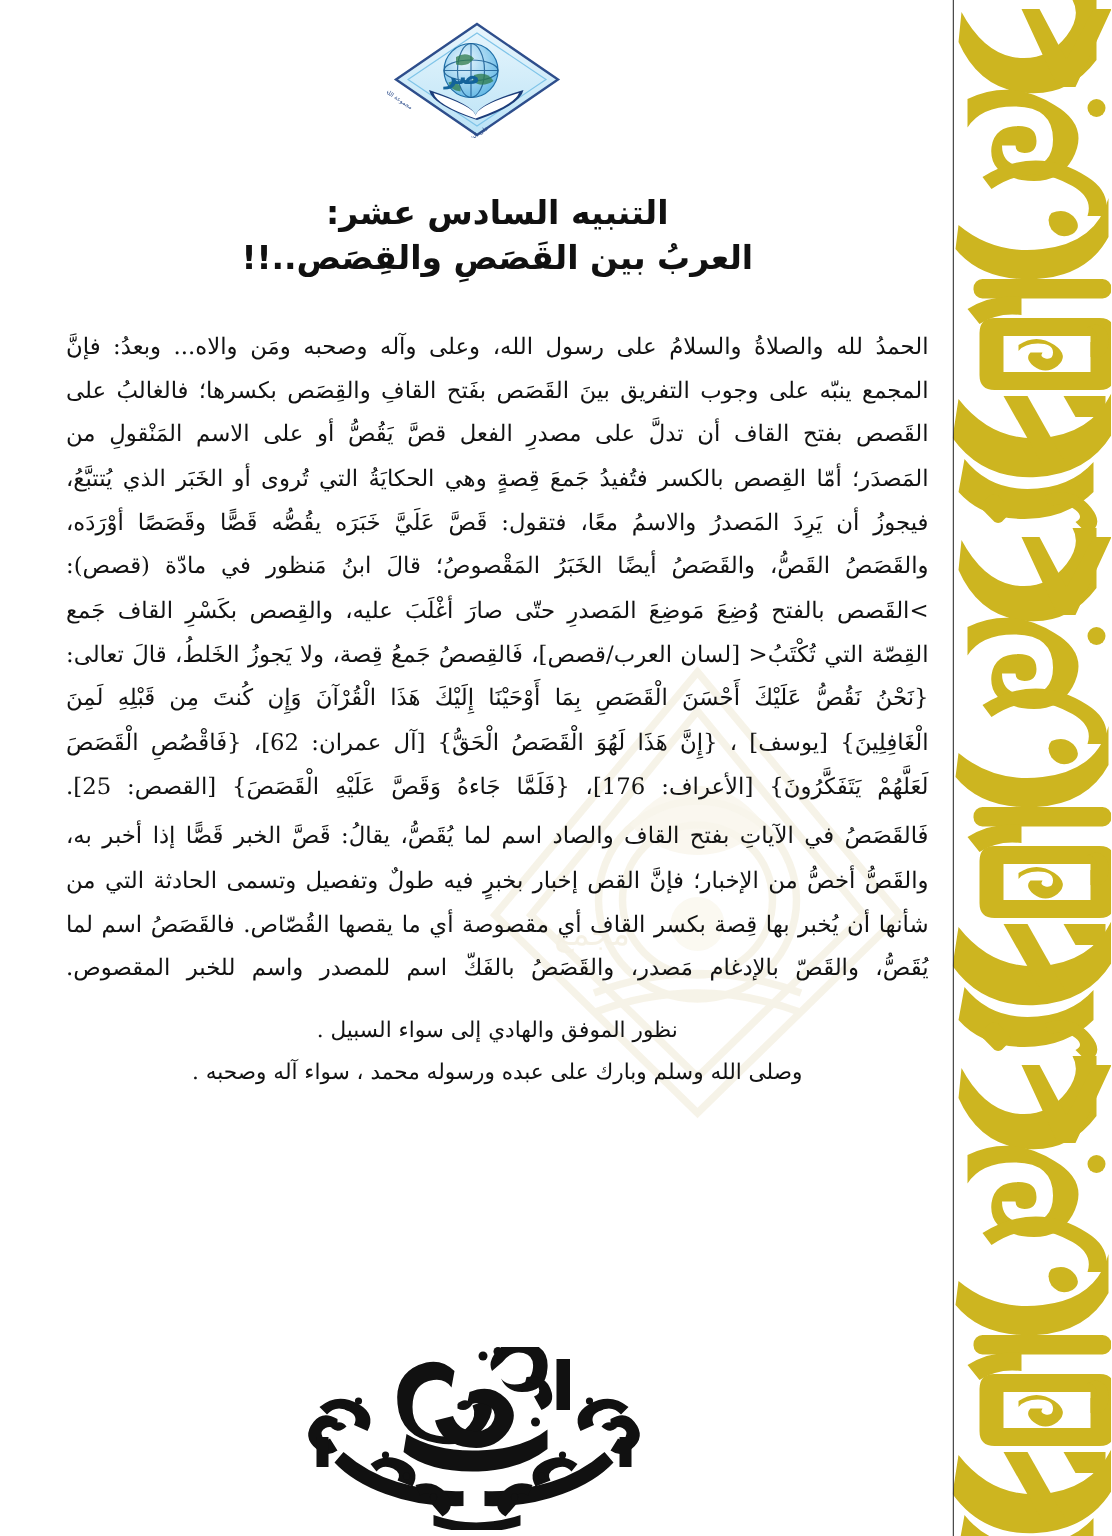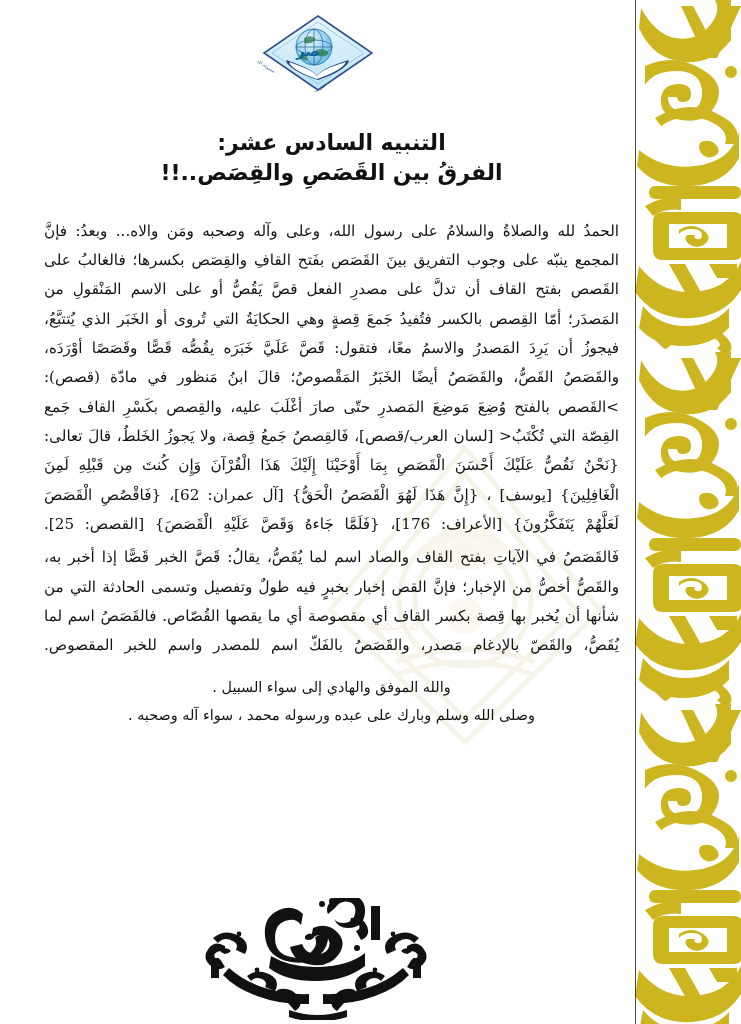--- a/index.html
+++ b/index.html
@@ -276,30 +276,30 @@
           <text x="68" y="72" transform="rotate(-33 68 72)">على الشبكة العالمية</text>
         </g>
       </svg>
     </div>
   </div>
 
   <div class="content">
 
     <h1 class="title">
       <span class="ln">التنبيه السادس عشر:</span>
-      <span class="ln">الفرقُ بين القَصَصِ والقِصَص..!!</span>
+      <span class="ln">العربُ بين القَصَصِ والقِصَص..!!</span>
     </h1>
 
     <div class="body-text">
       <p>الحمدُ لله والصلاةُ والسلامُ على رسول الله، وعلى وآله وصحبه ومَن والاه... وبعدُ: فإنَّ المجمع ينبّه على وجوب التفريق بينَ القَصَص بفَتح القافِ والقِصَص بكسرها؛ فالغالبُ على القَصص بفتح القاف أن تدلَّ على مصدرِ الفعل قصَّ يَقُصُّ أو على الاسم المَنْقولِ من المَصدَر؛ أمّا القِصص بالكسر فتُفيدُ جَمعَ قِصةٍ وهي الحكايَةُ التي تُروى أو الخَبَر الذي يُتتبَّعُ، فيجوزُ أن يَرِدَ المَصدرُ والاسمُ معًا، فتقول: قَصَّ عَلَيَّ خَبَرَه يقُصُّه قَصًّا وقَصَصًا أوْرَدَه، والقَصَصُ القَصُّ، والقَصَصُ أيضًا الخَبَرُ المَقْصوصُ؛ قالَ ابنُ مَنظور في مادّة (قصص): &gt;القَصص بالفتح وُضِعَ مَوضِعَ المَصدرِ حتّى صارَ أغْلَبَ عليه، والقِصص بكَسْرِ القاف جَمع القِصّة التي تُكْتَبُ&lt; [لسان العرب/قصص]، فَالقِصصُ جَمعُ قِصة، ولا يَجوزُ الخَلطُ، قالَ تعالى: {نَحْنُ نَقُصُّ عَلَيْكَ أَحْسَنَ الْقَصَصِ بِمَا أَوْحَيْنَا إِلَيْكَ هَذَا الْقُرْآنَ وَإِن كُنتَ مِن قَبْلِهِ لَمِنَ الْغَافِلِينَ} [يوسف] ، {إِنَّ هَذَا لَهُوَ الْقَصَصُ الْحَقُّ} [آل عمران: 62]، {فَاقْصُصِ الْقَصَصَ لَعَلَّهُمْ يَتَفَكَّرُونَ} [الأعراف: 176]، {فَلَمَّا جَاءهُ وَقَصَّ عَلَيْهِ الْقَصَصَ} [القصص: 25].</p>
       <p>فَالقَصَصُ في الآياتِ بفتح القاف والصاد اسم لما يُقَصُّ، يقالُ: قَصَّ الخبر قَصًّا إذا أخبر به، والقَصُّ أخصُّ من الإخبار؛ فإنَّ القص إخبار بخبرٍ فيه طولٌ وتفصيل وتسمى الحادثة التي من شأنها أن يُخبر بها قِصة بكسر القاف أي مقصوصة أي ما يقصها القُصّاص. فالقَصَصُ اسم لما يُقَصُّ، والقَصّ بالإدغام مَصدر، والقَصَصُ بالفَكّ اسم للمصدر واسم للخبر المقصوص.</p>
     </div>
 
     <div class="closing">
-      <p>والله الموفق والهادي إلى سواء السبيل .</p>
+      <p>نظور الموفق والهادي إلى سواء السبيل .</p>
       <p>وصلى الله وسلم وبارك على عبده ورسوله محمد ، سواء آله وصحبه .</p>
     </div>
   </div>
 
   <div class="signature">
     <svg viewBox="0 0 265 122" xmlns="http://www.w3.org/2000/svg" aria-hidden="true">
       <g fill="#111">
 
         <path d="M150 10 q6 -8 14 -6 q8 2 6 12 q-2 9 -12 9 q-6 0 -9 -4 q4 9 14 9 q16 0 17 -16 q1 -13 -12 -17 q-13 -4 -22 6 q-6 7 -3 13 z"></path>
         <path d="M118 16 q-10 -10 -24 -4 q-16 7 -14 26 q2 22 26 26 q22 4 33 -12 q6 -9 3 -18 l-12 5 q3 7 -2 13 q-8 10 -22 7 q-16 -3 -16 -19 q0 -16 14 -18 q8 -1 12 5 z"></path>

